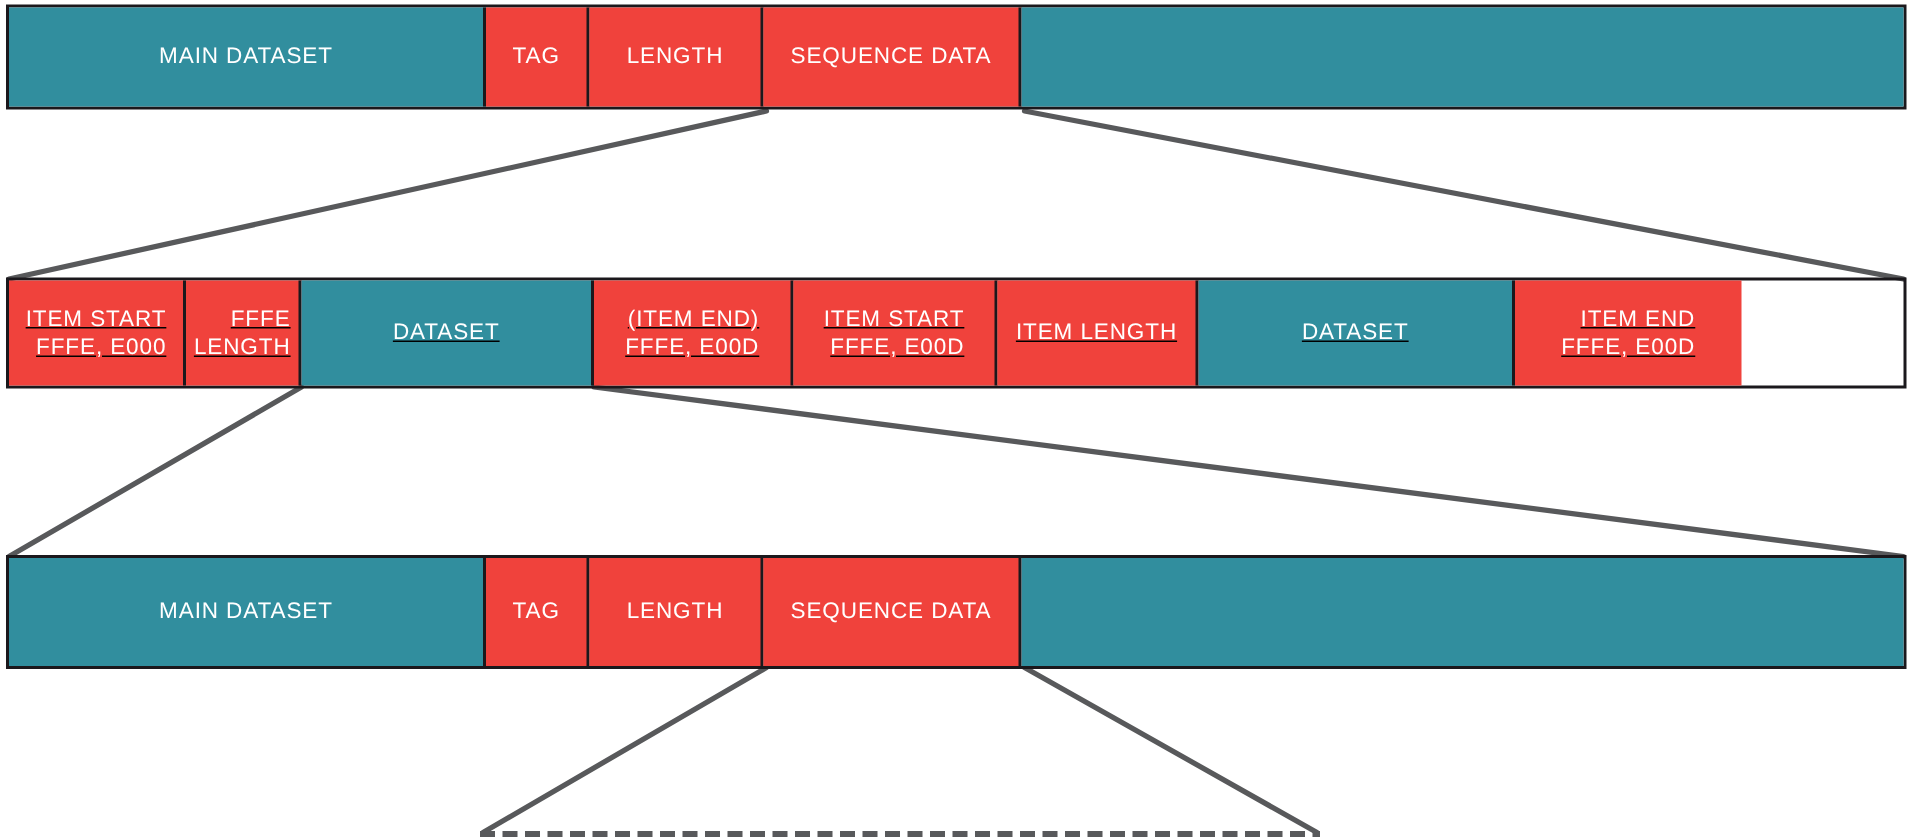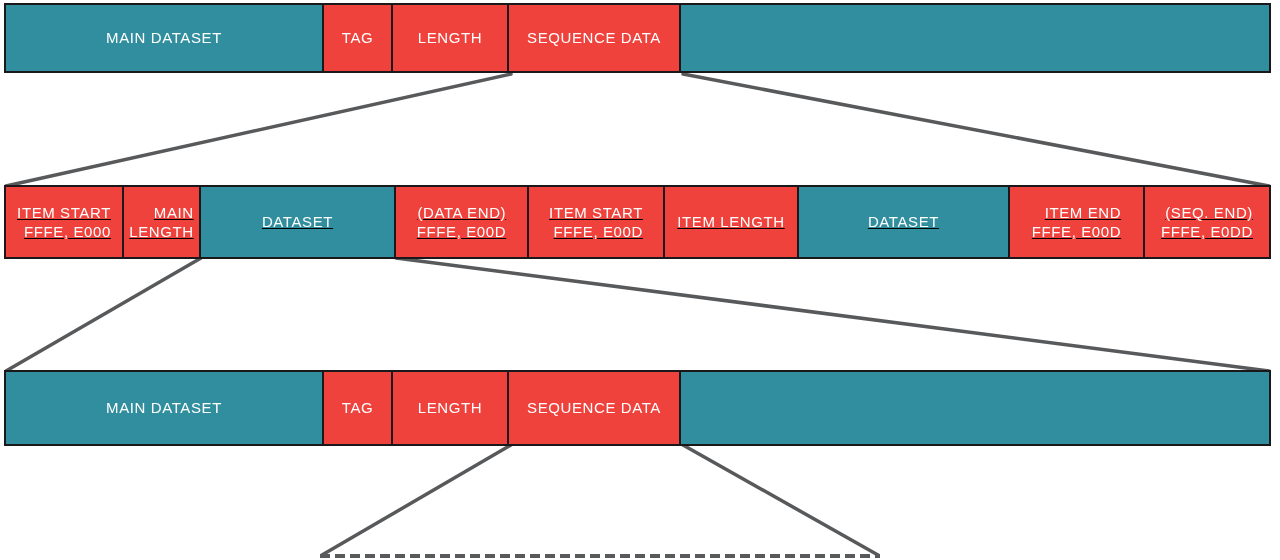--- a/index.html
+++ b/index.html
@@ -85,33 +85,31 @@
     <div class="seg teal" style="width:318px"><span>MAIN DATASET</span></div>
     <div class="seg red" style="width:69px"><span>TAG</span></div>
     <div class="seg red" style="width:116px"><span>LENGTH</span></div>
     <div class="seg red" style="width:172px"><span>SEQUENCE DATA</span></div>
     <div class="seg teal fill"><span></span></div>
   </div>
 
   <div class="bar bar-2">
     <div class="seg red" style="width:118px"><span>ITEM START
 FFFE, E000</span></div>
-    <div class="seg red" style="width:77px"><span>MAIN
+    <div class="seg red" style="width:77px"><span>FFFE
 LENGTH</span></div>
     <div class="seg teal" style="width:195px"><span>DATASET</span></div>
-    <div class="seg red" style="width:133px"><span>(DATA END)
+    <div class="seg red" style="width:133px"><span>(ITEM END)
 FFFE, E00D</span></div>
     <div class="seg red" style="width:136px"><span>ITEM START
 FFFE, E00D</span></div>
     <div class="seg red" style="width:134px"><span>ITEM LENGTH</span></div>
     <div class="seg teal" style="width:211px"><span>DATASET</span></div>
-    <div class="seg red" style="width:135px"><span>ITEM END
+    <div class="seg red" style="width:151px"><span>ITEM END
 FFFE, E00D</span></div>
-    <div class="seg red fill"><span>(SEQ. END)
-FFFE, E0DD</span></div>
   </div>
 
   <div class="bar bar-3">
     <div class="seg teal" style="width:318px"><span>MAIN DATASET</span></div>
     <div class="seg red" style="width:69px"><span>TAG</span></div>
     <div class="seg red" style="width:116px"><span>LENGTH</span></div>
     <div class="seg red" style="width:172px"><span>SEQUENCE DATA</span></div>
     <div class="seg teal fill"><span></span></div>
   </div>
 

